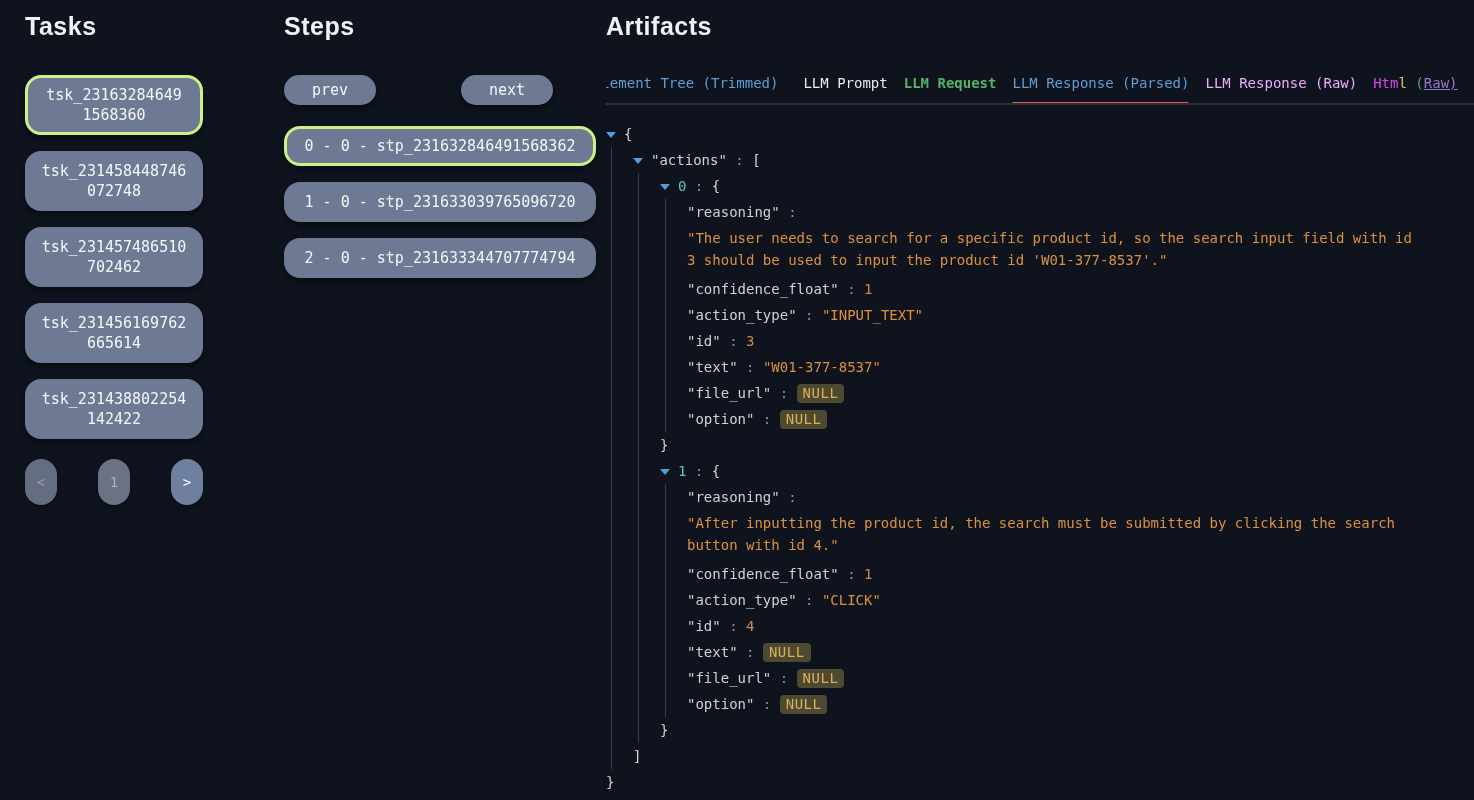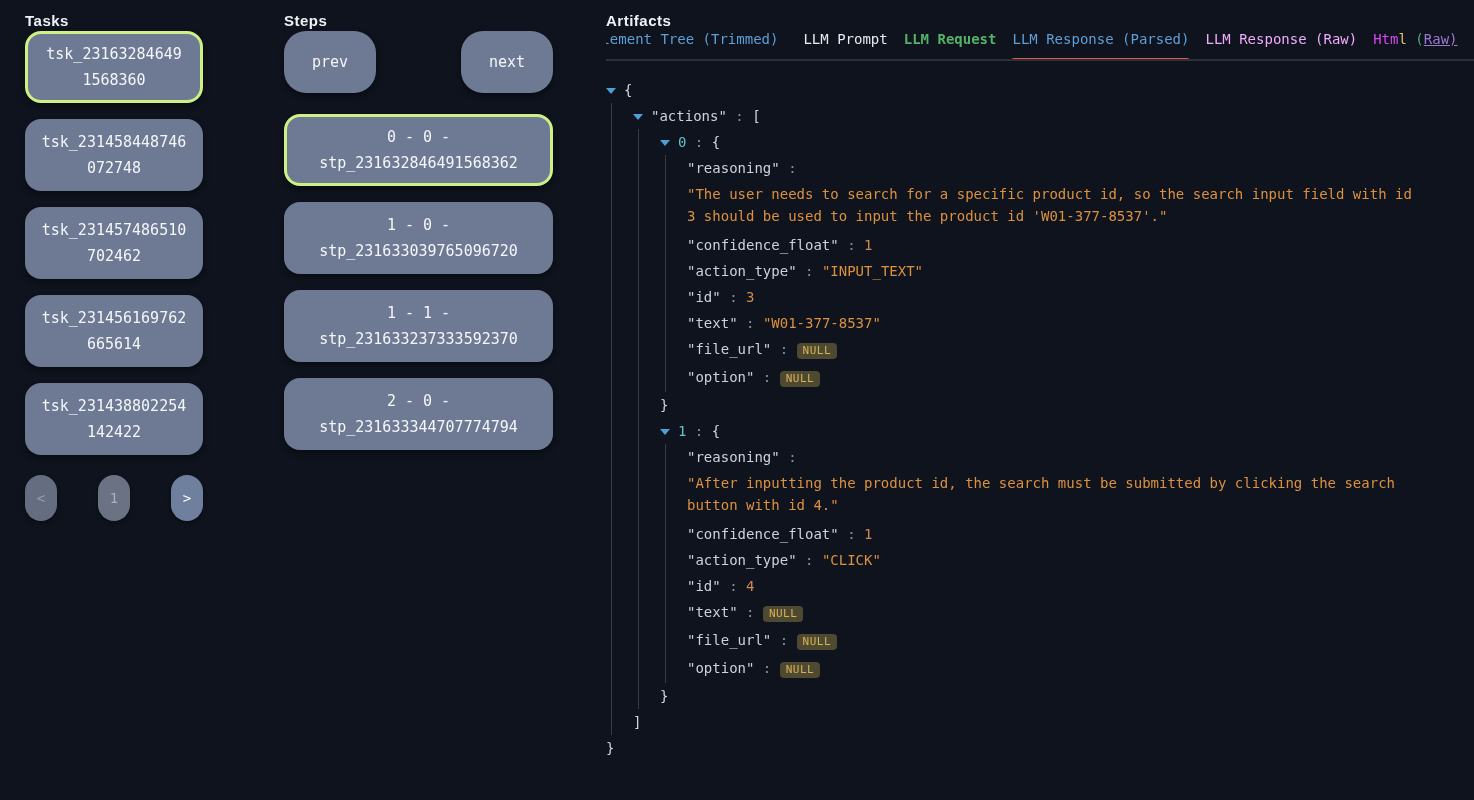--- a/index.html
+++ b/index.html
@@ -6,43 +6,43 @@
   html,body { width:1474px; height:800px; overflow:hidden; }
   body {
     background:#0e131d;
     font-family:"DejaVu Sans Mono", monospace;
     color:#e9edf2;
     position:relative;
   }
   .col { position:absolute; top:12px; }
   .col h1 {
     font-family:"Liberation Sans", sans-serif;
-    font-size:15px; font-weight:600; letter-spacing:.5px;
-    color:#eef1f5; margin:0 0 2px 0;
+    font-size:25px; font-weight:600; letter-spacing:.5px;
+    color:#eef1f5; margin:0 0 34px 0;
   }
   
   .tasks-col    { left:25px;  width:178px; }
   .steps-col    { left:284px; width:269px; }
   .artifacts-col{ left:606px; right:0; }
 
   
   .btn {
     background:#6e7a94; color:#f4f6f9;
     border-radius:16px; text-align:center;
-    font-size:15px; line-height:26px;
+    font-size:15px; line-height:20px;
     padding:10px 16px; margin-bottom:16px;
     box-shadow:0 3px 6px rgba(0,0,0,.45);
     cursor:pointer;
   }
   .task  { width:178px; word-break:break-all; }
-  .step  { width:269px; padding:10px 14px; overflow-wrap:normal; }
+  .step  { width:312px; padding:10px 14px; overflow-wrap:normal; }
   .selected { border:3px solid var(--sel,#cdf185); padding-top:7px; padding-bottom:7px; }
   .navrow { display:flex; justify-content:space-between; margin-bottom:21px; }
   .pillbtn {
-    border-radius:22px; padding:18px 28px; margin-bottom:0;
+    border-radius:22px; padding:2px 28px; margin-bottom:0;
     font-size:15px; line-height:26px;
   }
   
   .pagination { display:flex; justify-content:space-between; margin-top:20px; width:178px; }
   .pill {
     width:32px; height:46px; border-radius:16px;
     text-align:center; line-height:46px; font-size:14px;
     box-shadow:0 2px 4px rgba(0,0,0,.35); cursor:pointer;
   }
   .pill.prev { background:#656d80; color:#99a0ae; }
@@ -75,21 +75,21 @@
     margin-right:8px; position:relative; top:-1px; cursor:pointer;
   }
   .seg.k   { color:#cdd2da; }
   .seg.p   { color:#8a919d; }
   .seg.b   { color:#d2d7de; }
   .seg.s   { color:#dd913e; }
   .seg.n   { color:#cd8a50; }
   .seg.i   { color:#5ec3cc; }
   .seg.nul {
     background:#4e4931; color:#dcb054;
-    font-size:11px; padding:1px 6px 2px; border-radius:4px;
+    font-size:14px; padding:1px 6px 2px; border-radius:4px;
     letter-spacing:.5px;
   }
 </style>
 </head>
 <body style="--sel: #cdf185; --tabred: #e25549;">
 
 <div class="col tasks-col">
   <h1>Tasks</h1>
   <div>
       <div class="btn task selected">tsk_231632846491568360</div>
@@ -107,21 +107,20 @@
 
 <div class="col steps-col">
   <h1>Steps</h1>
   <div class="navrow">
     <div class="btn pillbtn">prev</div>
     <div class="btn pillbtn">next</div>
   </div>
   <div>
       <div class="btn step selected">0 - 0 - stp_231632846491568362</div>
       <div class="btn step">1 - 0 - stp_231633039765096720</div>
-      <div class="btn step">1 - 1 - stp_231633237333592370</div>
       <div class="btn step">2 - 0 - stp_231633344707774794</div>
     </div>
 </div>
 
 <div class="col artifacts-col">
   <h1>Artifacts</h1>
   <div class="tabs">
       <div class="tab" style="color: rgb(93, 159, 214);">Element Tree (Trimmed)</div>
       <div class="tab" style="color: rgb(232, 234, 237); margin-left: 9px;">LLM Prompt</div>
       <div class="tab" style="color: rgb(85, 179, 104); font-weight: bold;">LLM Request</div>

